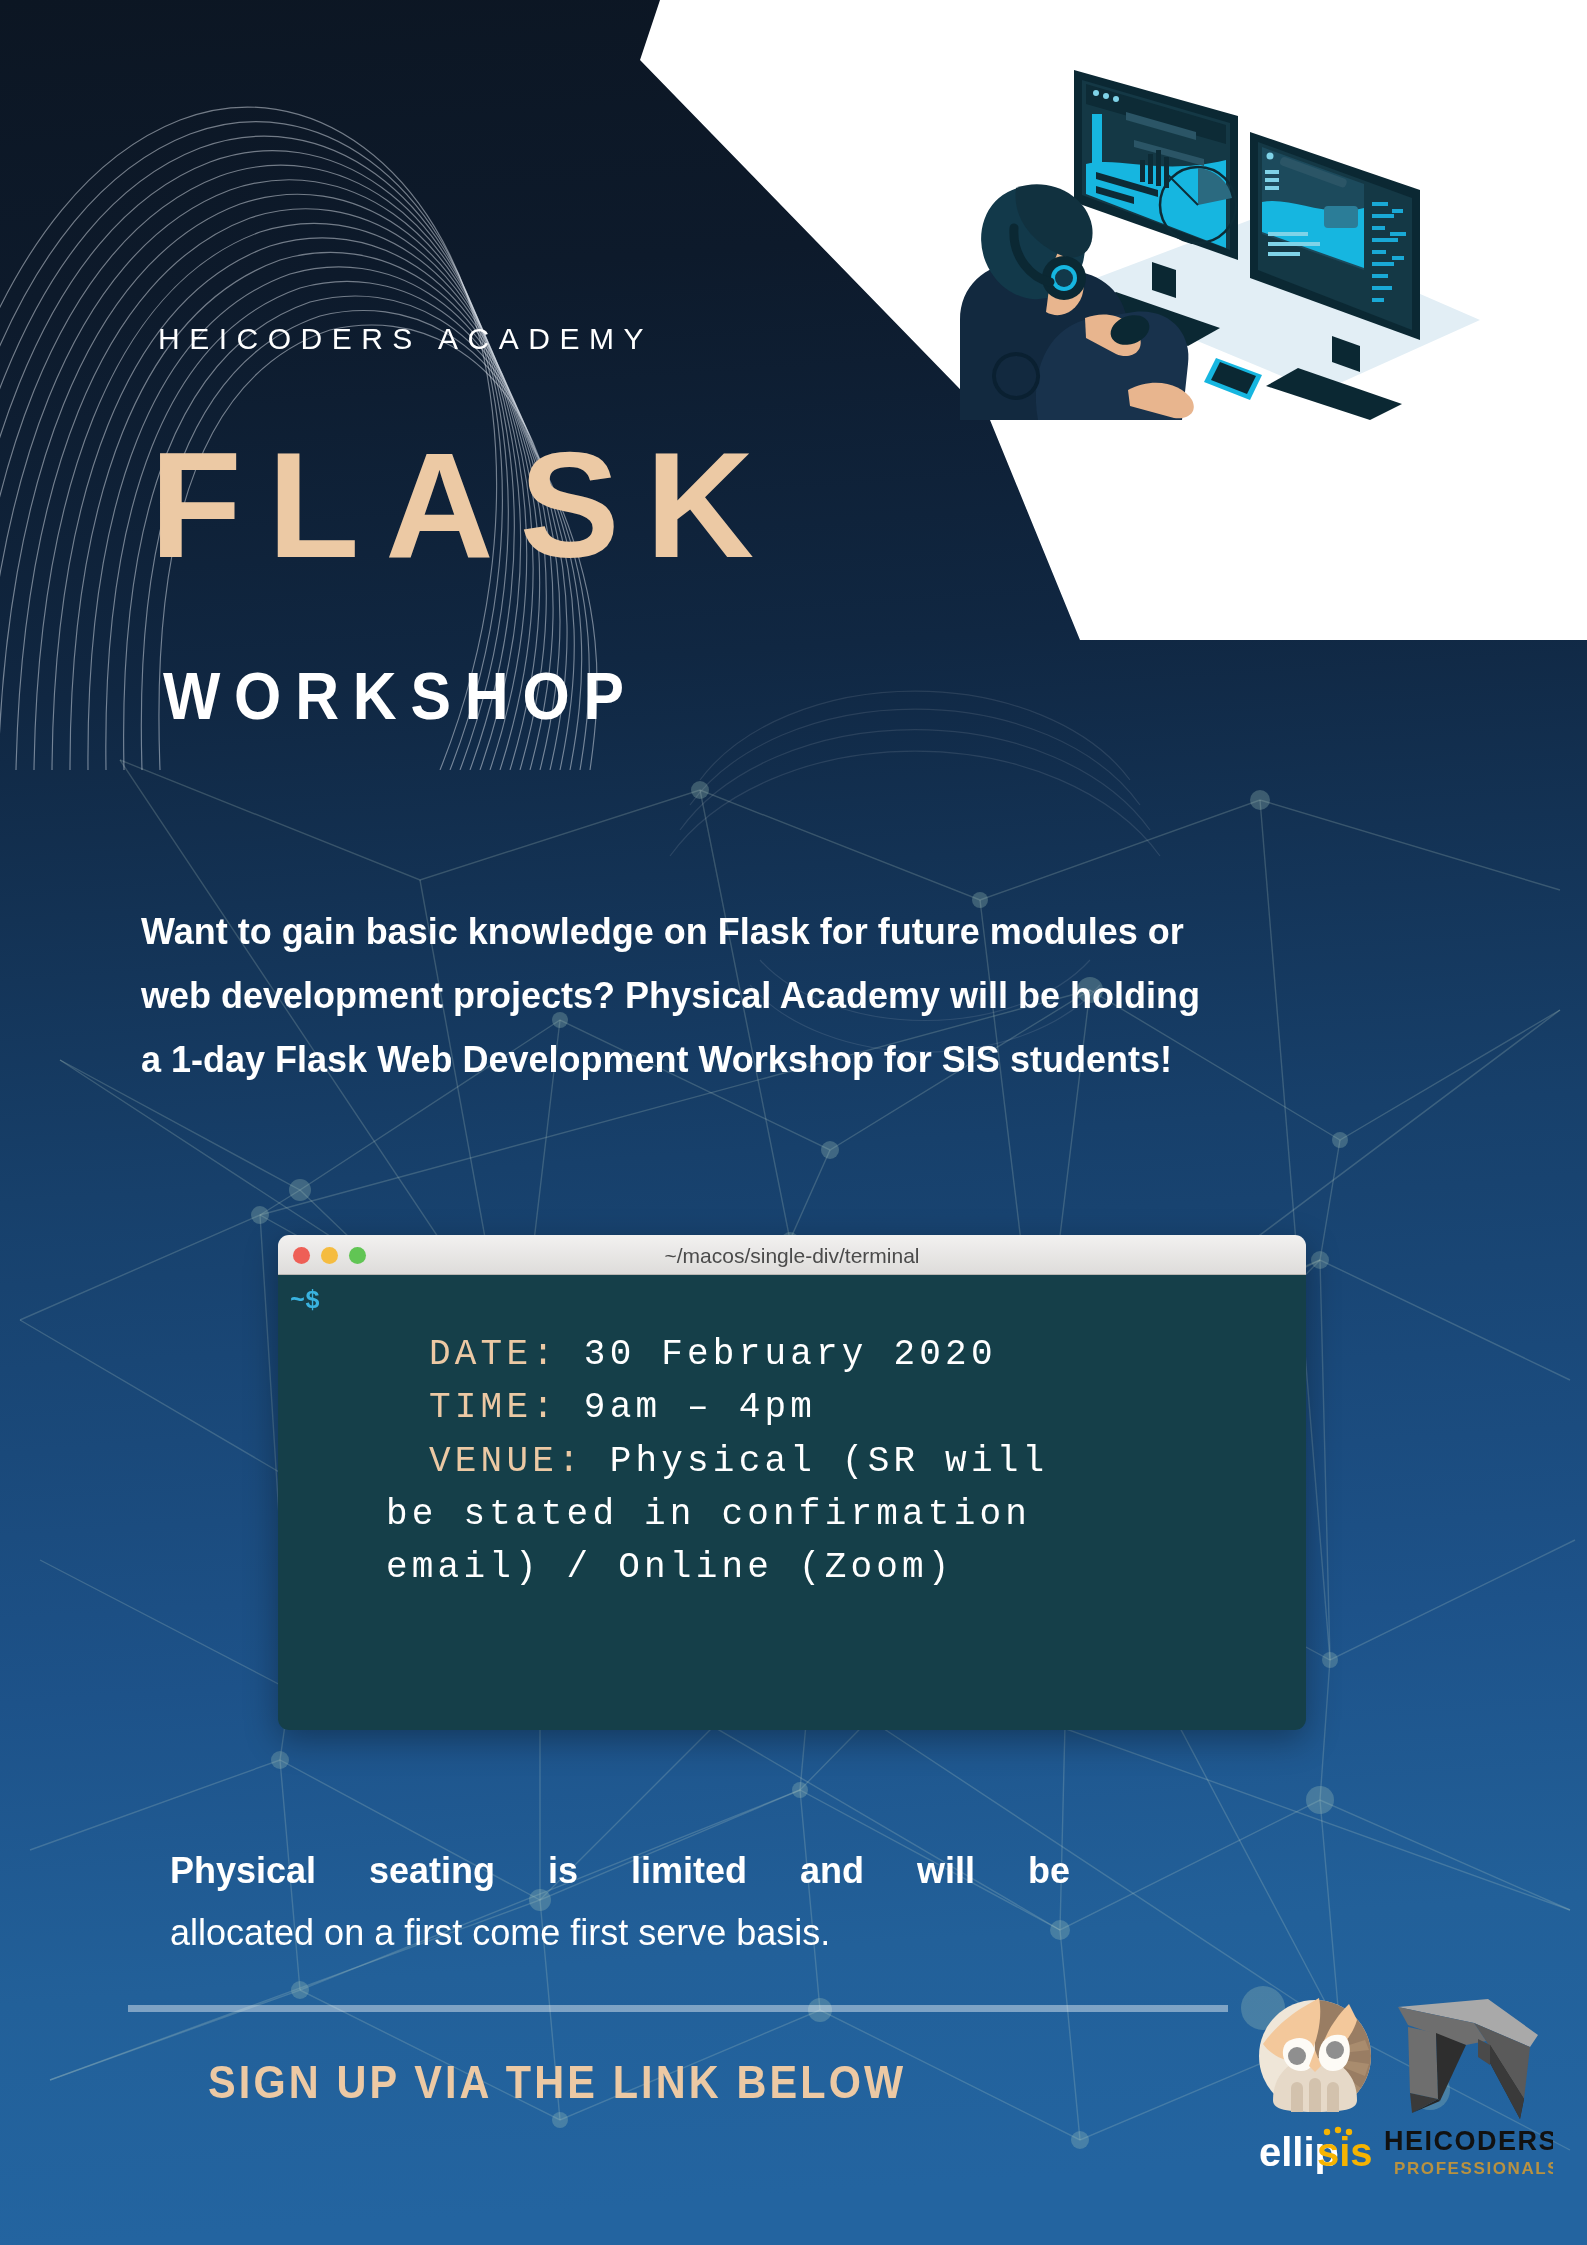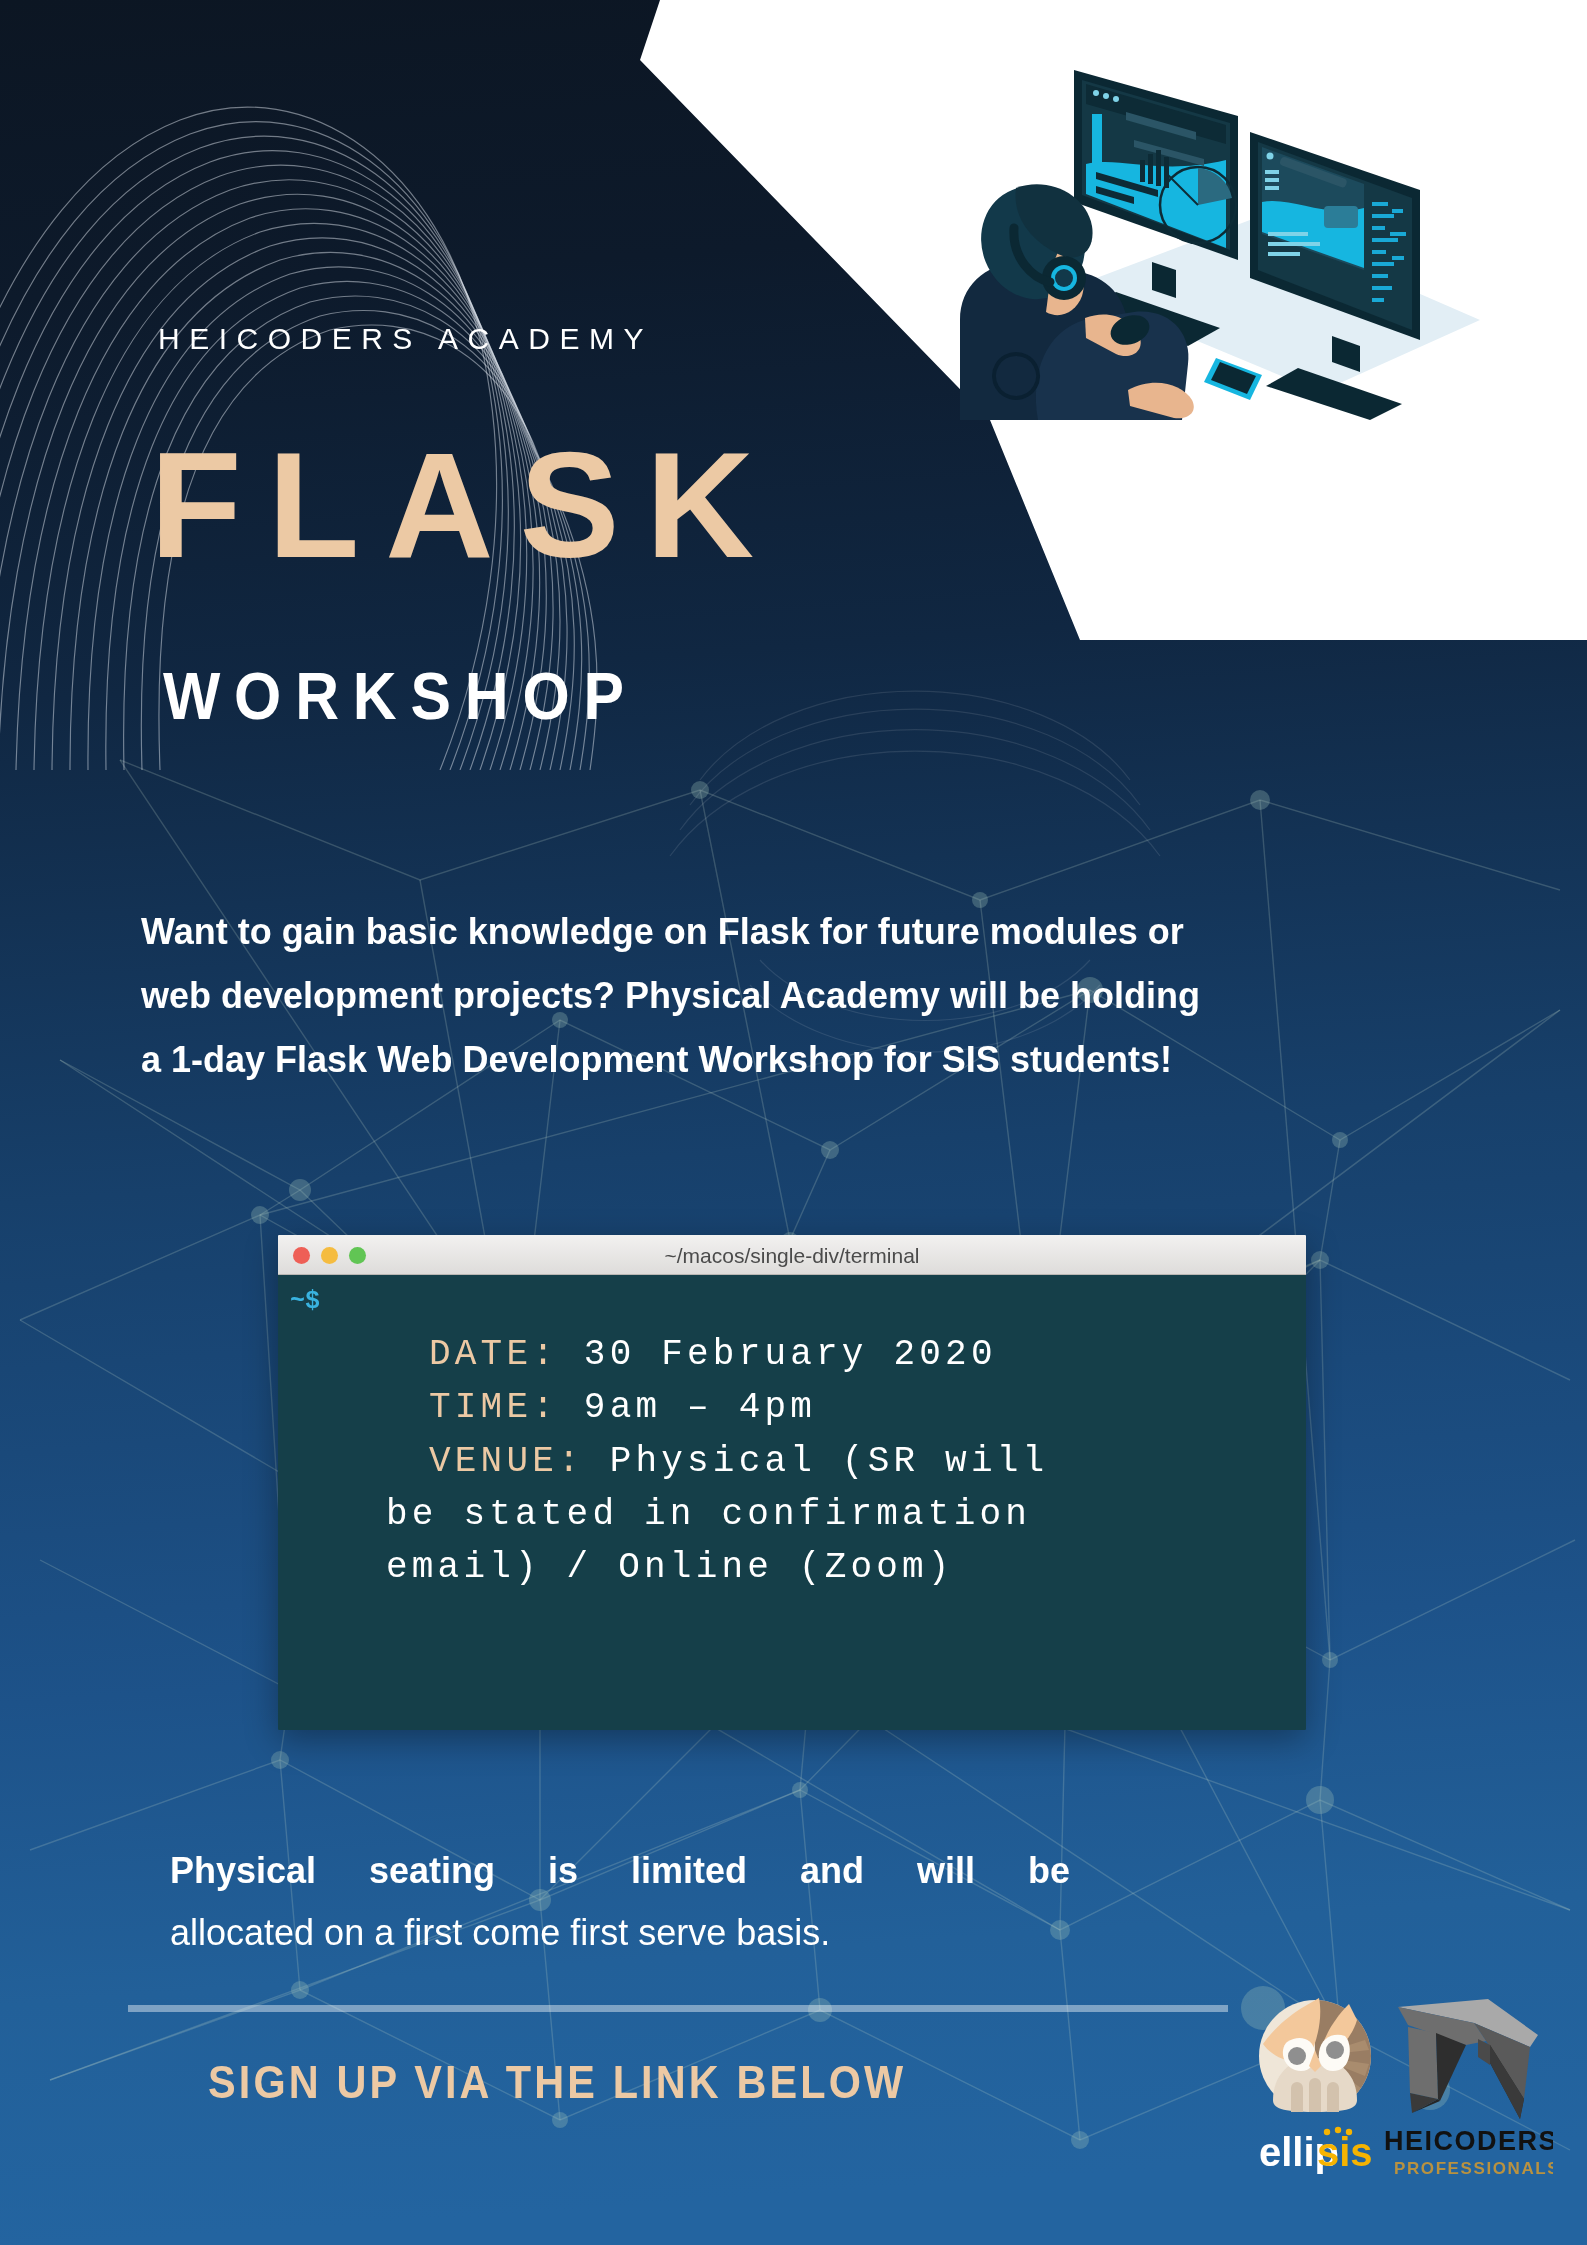--- a/index.html
+++ b/index.html
@@ -73,21 +73,21 @@
 
   .lead {
     position:absolute; left:133px; top:900px; width:1360px;
     color:#ffffff; font-size:36px; line-height:1.78; font-weight:700;margin-left:8px;
   }
   .lead div { white-space:nowrap; }
 
   
   .terminal {
     position:absolute; left:278px; top:1235px; width:1028px; height:495px;
-    border-radius:1px; overflow:hidden;
+    border-radius:11px; overflow:hidden;
     box-shadow:0 10px 34px rgba(0,0,0,.33);
   }
   .term-bar {
     height:40px;
     background:linear-gradient(#f2f1f0,#dedcda);
     border-bottom:1px solid #b9b6b3;
     position:relative;
   }
   .lights { position:absolute; left:15px; top:12px; display:flex; gap:11px; }
   .lights i { width:17px; height:17px; border-radius:50%; display:block; }

